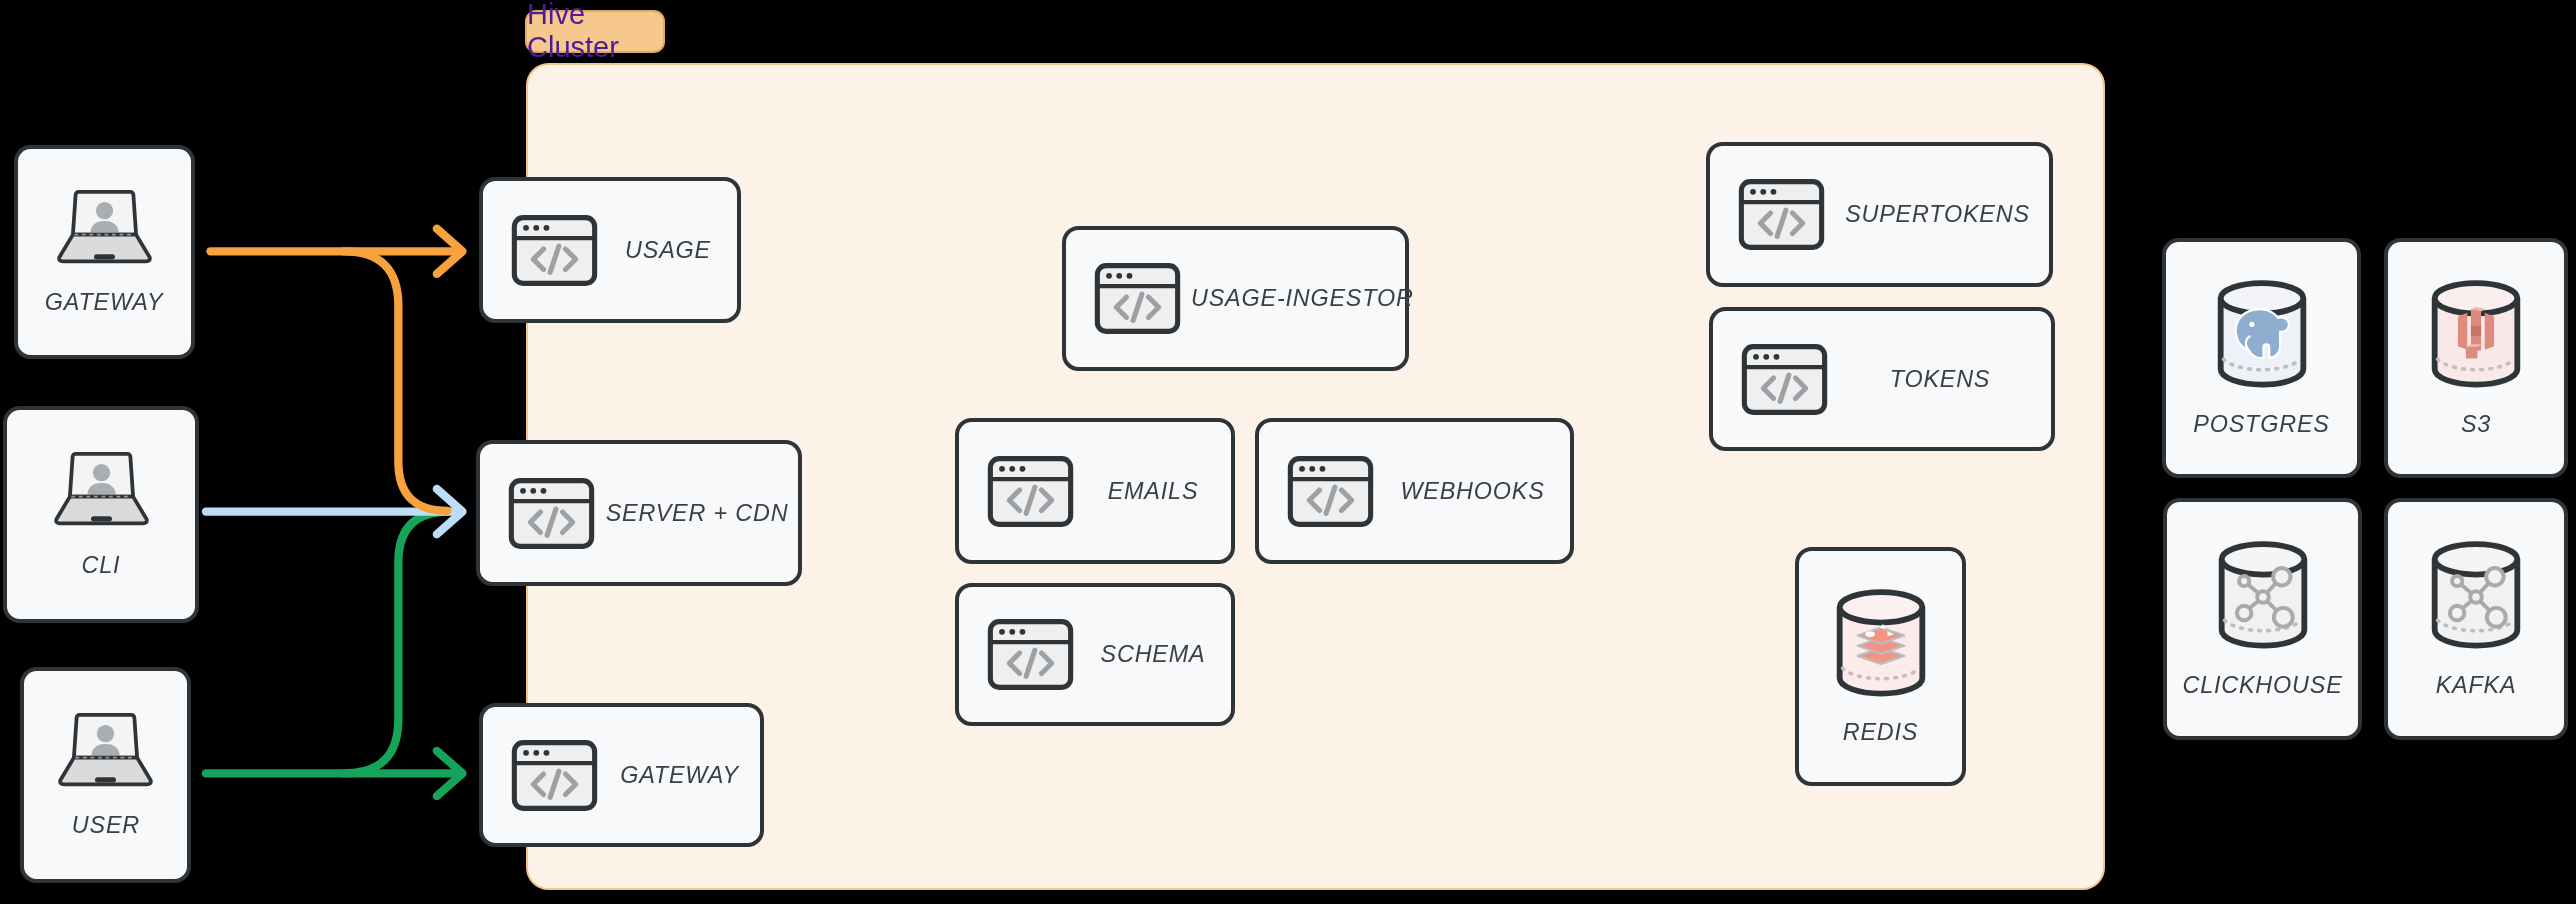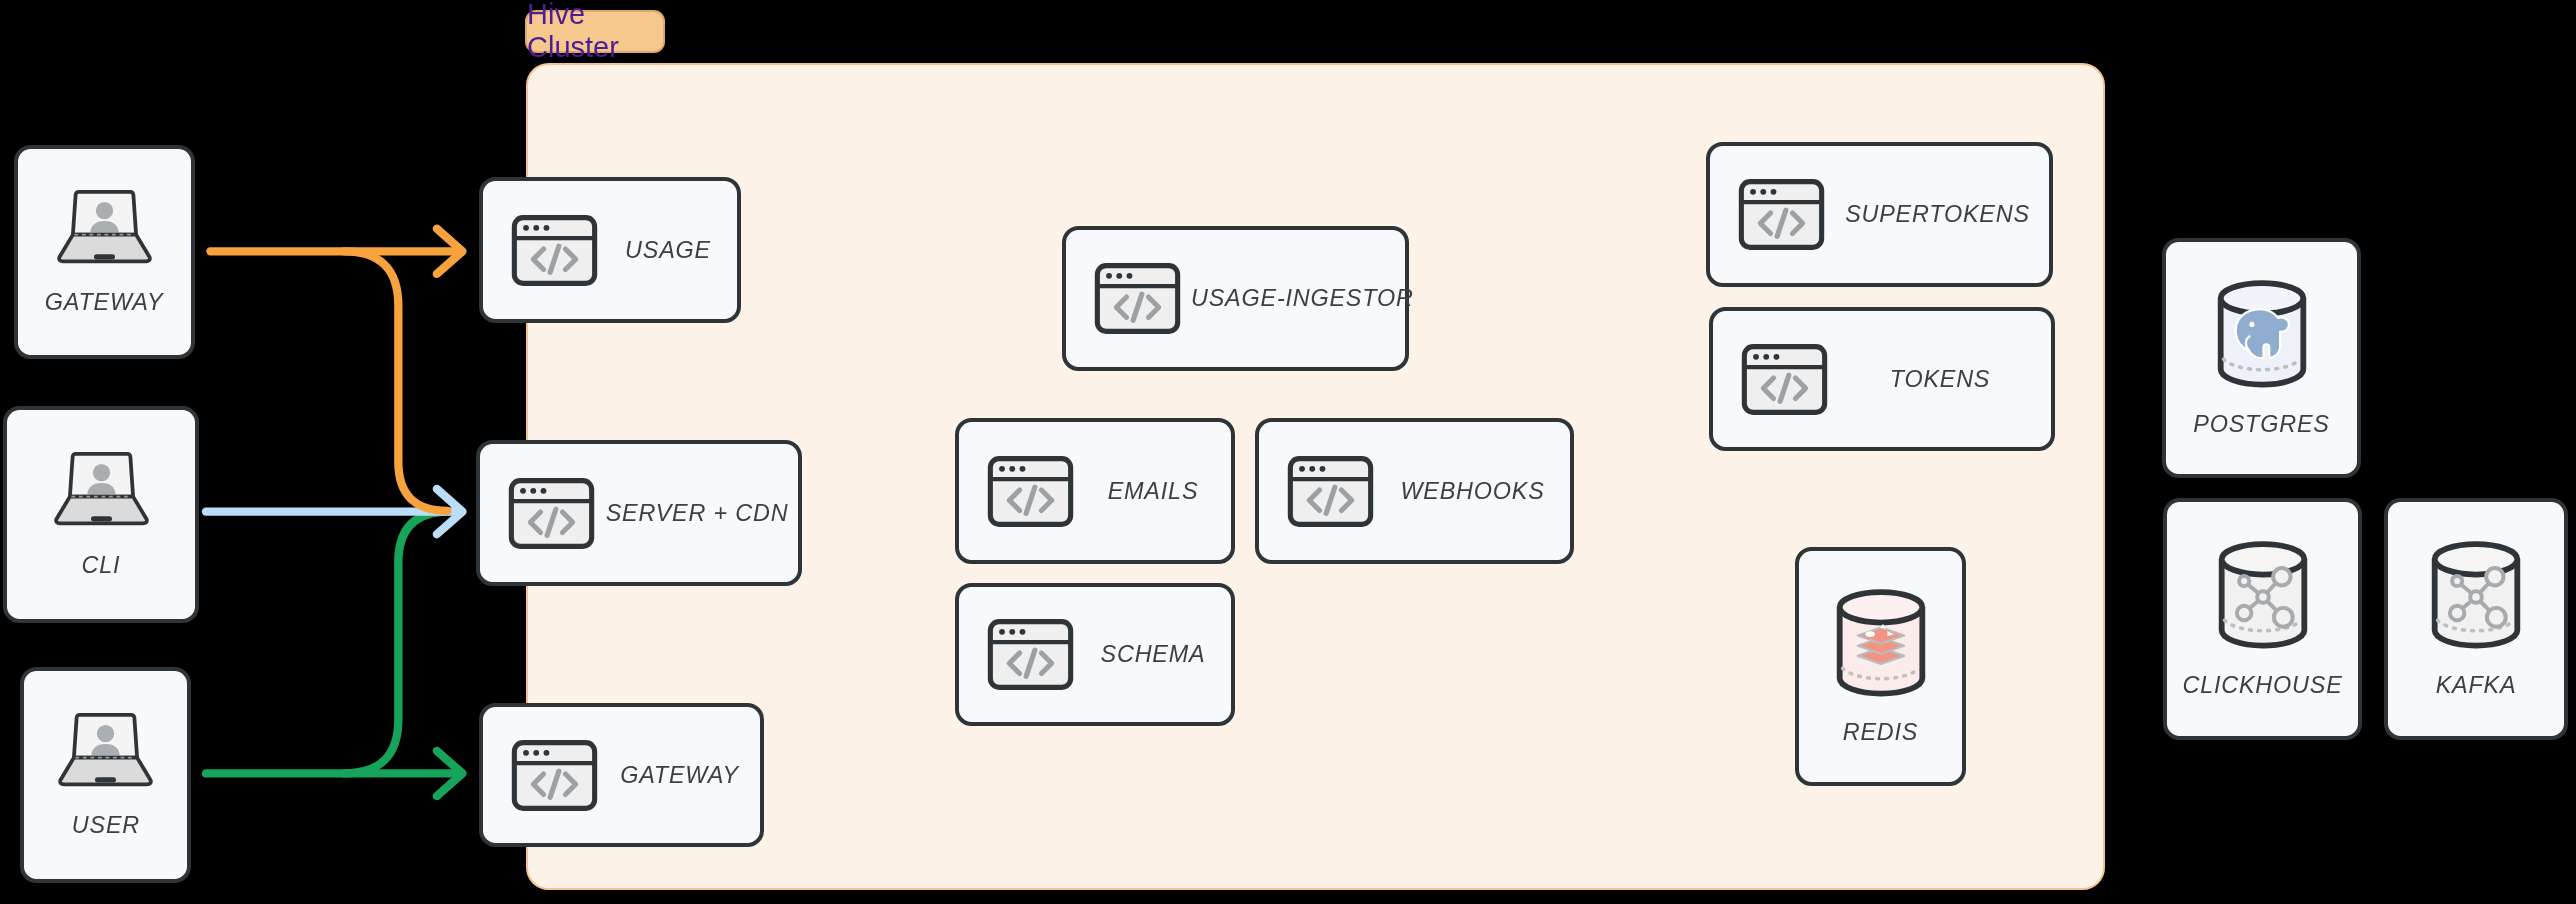--- a/index.html
+++ b/index.html
@@ -233,20 +233,26 @@
       </svg>
     <div class="lbl">REDIS</div>
   </div>
 
   <div class="card db" style="left:2162px;top:238px;width:199px;height:240px">
     <svg class="cicon" viewBox="0 0 140 160">
         <use href="#i-cyl-pg"></use>
       </svg>
     <div class="lbl">POSTGRES</div>
   </div>
+  <div class="card db" style="left:2384px;top:238px;width:184px;height:240px">
+    <svg class="cicon" viewBox="0 0 140 160">
+        <use href="#i-cyl-s3"></use>
+      </svg>
+    <div class="lbl">S3</div>
+  </div>
   <div class="card db" style="left:2163px;top:498px;width:199px;height:242px">
     <svg class="cicon" viewBox="0 0 140 160">
         <use href="#i-cyl-net"></use>
       </svg>
     <div class="lbl">CLICKHOUSE</div>
   </div>
   <div class="card db" style="left:2384px;top:498px;width:184px;height:242px">
     <svg class="cicon" viewBox="0 0 140 160">
         <use href="#i-cyl-net"></use>
       </svg>

